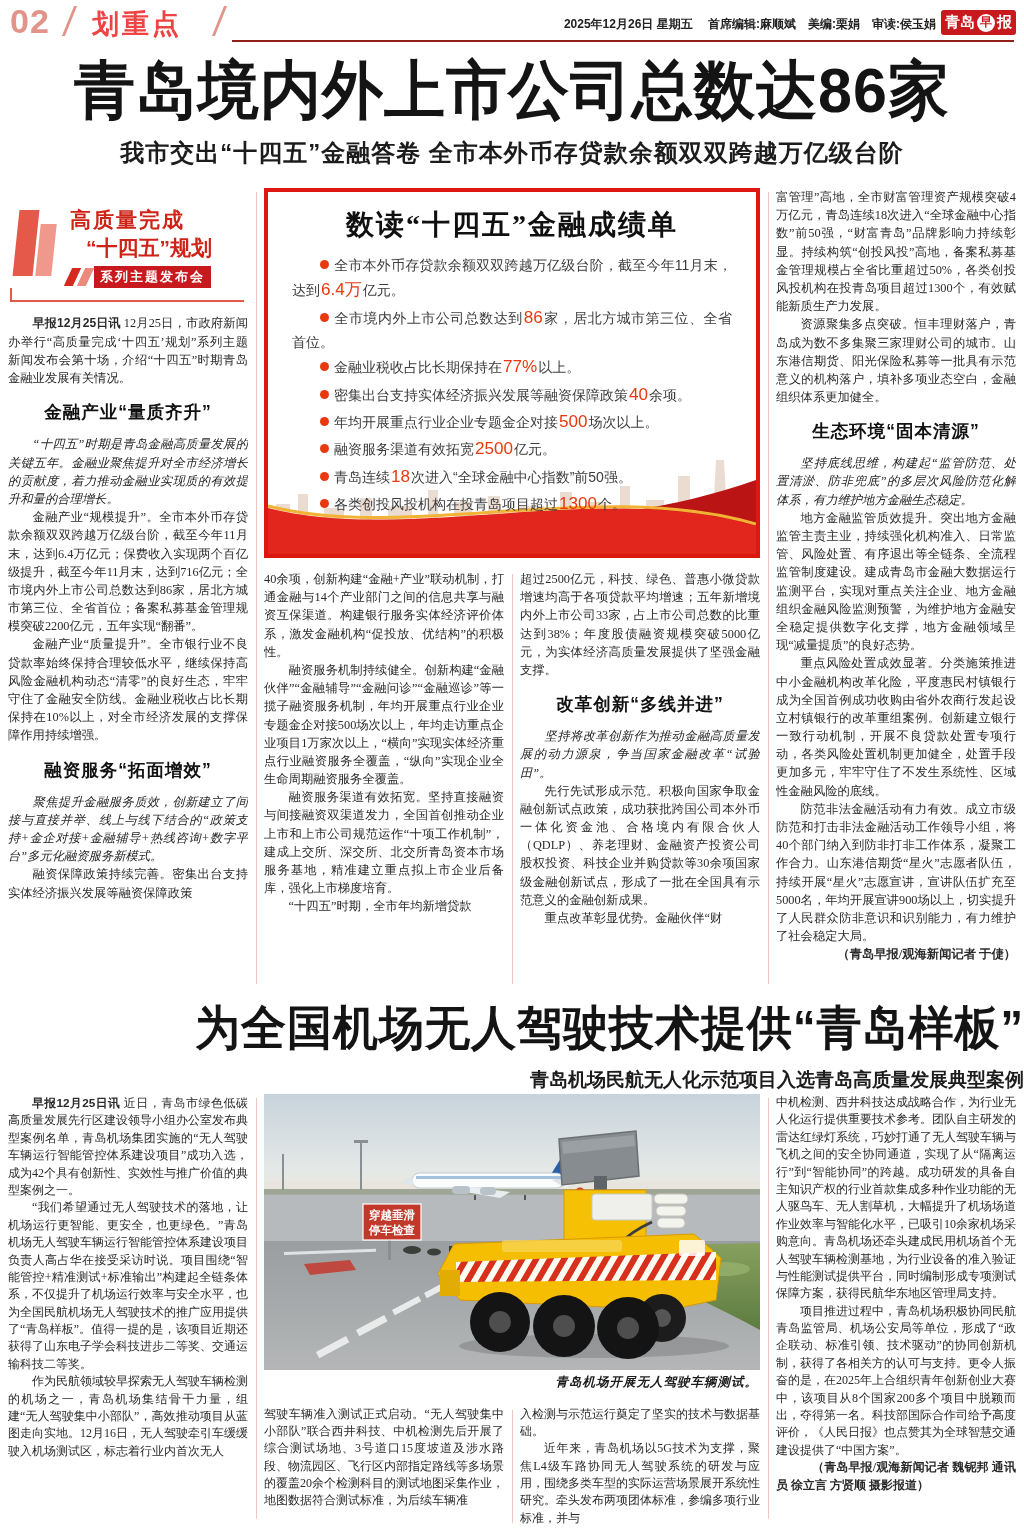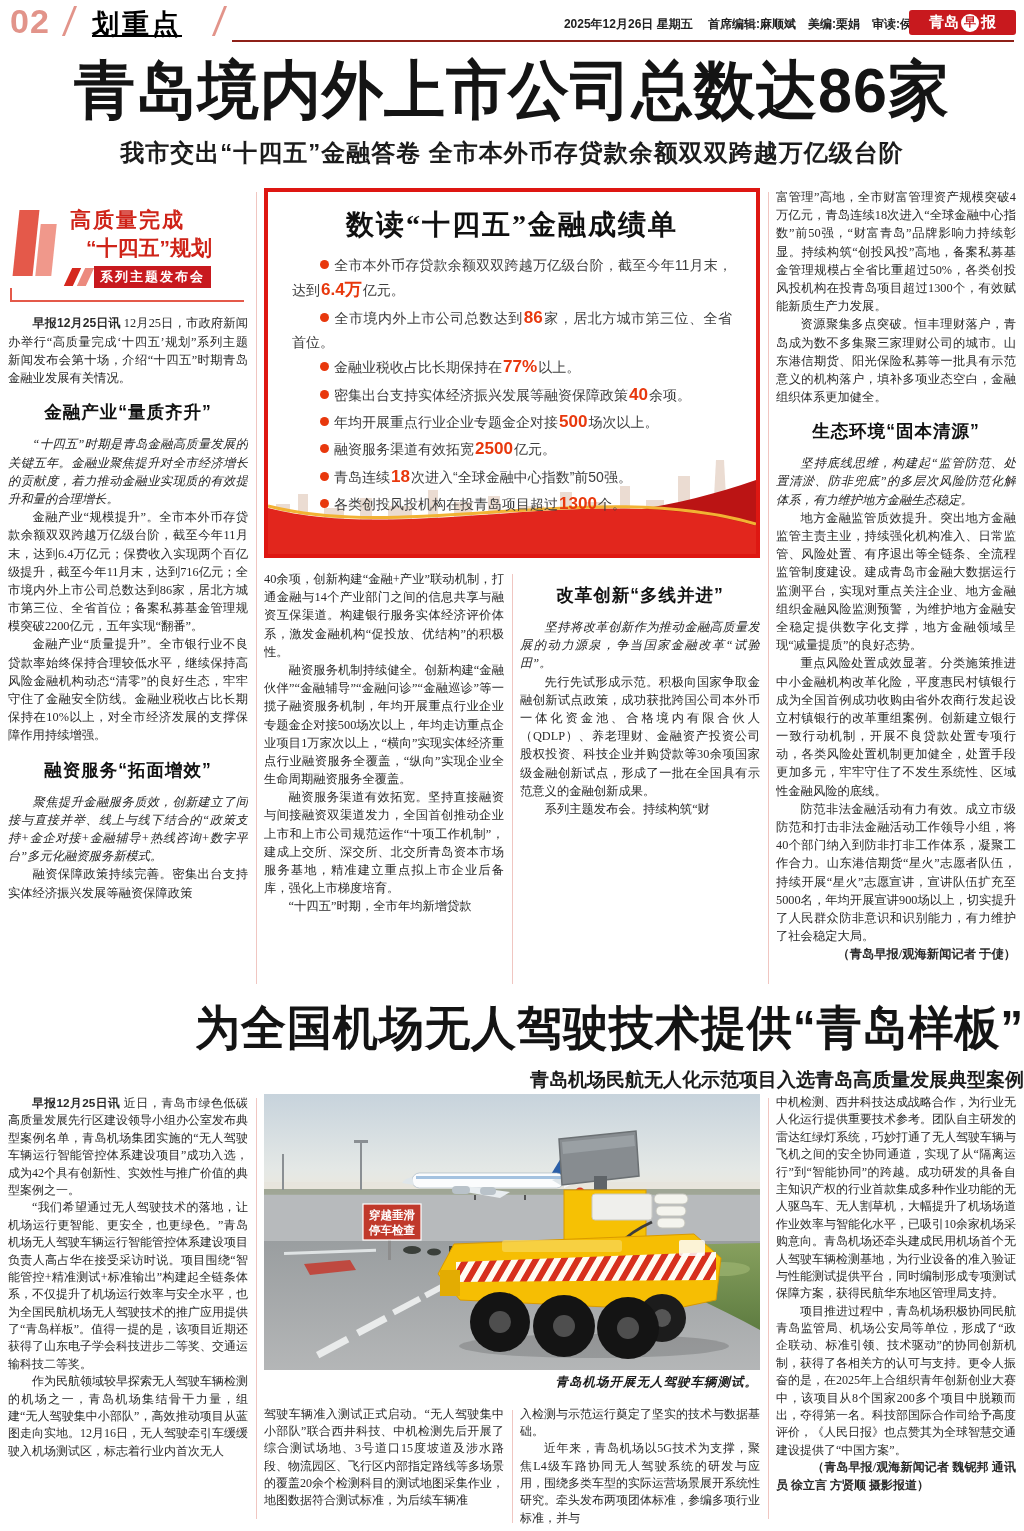--- a/index.html
+++ b/index.html
@@ -5,27 +5,27 @@
   html,body{margin:0;padding:0;background:#e9e9e9;}
   .page{position:relative;width:1024px;height:1531px;margin:0 auto;background:#fff;overflow:hidden;
         font-family:"Liberation Serif","DejaVu Serif",serif;color:#232323;}
   
   .hdr{position:absolute;left:0;top:0;width:100%;height:46px;}
   .pgnum{position:absolute;left:10px;top:2px;font-family:"Liberation Sans",sans-serif;
          font-size:34px;font-weight:700;color:#e2948a;letter-spacing:1px;}
   .slashbar{position:absolute;top:6px;width:3px;height:30px;background:#e2948a;transform:skewX(-22deg);}
   .sl1{left:68px;} .sl2{left:218px;}
   .section-title{position:absolute;left:92px;top:6px;font-family:"Liberation Sans",sans-serif;
-         font-size:27px;font-weight:900;color:#000000;letter-spacing:3px;text-decoration:underline;}
+         font-size:27px;font-weight:900;color:#ef4444;letter-spacing:3px;}
   .hrule{position:absolute;left:232px;right:10px;top:40px;height:2px;background:#8e2018;}
   .hmeta{position:absolute;right:88px;top:16px;font-family:"Liberation Sans",sans-serif;
          font-size:12px;color:#222;font-weight:700;white-space:nowrap;}
   .masthead{position:absolute;right:8px;top:10px;background:#c8191e;color:#fff;border-radius:3px;
             font-family:"Liberation Sans",sans-serif;font-weight:900;font-size:15px;
-            padding:3px 20px;display:flex;align-items:center;gap:1px;}
+            padding:3px 4px;display:flex;align-items:center;gap:1px;}
   .masthead .circ{display:inline-flex;align-items:center;justify-content:center;width:18px;height:18px;
             border-radius:50%;background:#fff;color:#c8191e;font-size:12px;margin:0 1px;}
   
   .h1wrap{position:absolute;left:0;top:52px;width:100%;text-align:center;}
   .h1{font-family:"Liberation Sans","DejaVu Sans",sans-serif;font-size:61px;font-weight:900;
       color:#141414;letter-spacing:1px;line-height:1.25;margin:0;transform:scaleY(1.04);}
   .h1sub{font-family:"Liberation Sans",sans-serif;font-size:24px;font-weight:700;color:#1c1c1c;
       margin-top:9px;letter-spacing:1px;}
   .h2wrap{position:absolute;left:0;top:998px;width:100%;text-align:right;}
   .h2{font-family:"Liberation Sans","DejaVu Sans",sans-serif;font-size:45px;font-weight:900;
@@ -66,21 +66,21 @@
   
   .infobox{position:relative;height:370px;border:4px solid #de1712;background:#fff;overflow:hidden;
            padding:12px 24px 0;box-sizing:border-box;}
   .ib-title{font-family:"Liberation Serif",serif;font-size:28px;font-weight:900;color:#101010;
             text-align:center;letter-spacing:2px;margin:2px 0 10px;}
   .bullets{position:relative;z-index:2;}
   .bullet{font-family:"Liberation Sans",sans-serif;font-size:14px;line-height:1.6;color:#3c3c3c;
           text-indent:2em;text-align:justify;font-weight:500;}
   .bullet .dot{display:inline-block;width:9px;height:9px;border-radius:50%;background:#e8380d;
           margin-right:5px;vertical-align:1px;}
-  .bullet .num{color:#e8380d;font-weight:700;font-size:1.22em;padding:0 1px;}
+  .bullet .num{color:#e8380d;font-weight:400;font-size:1.22em;padding:0 1px;}
   .skyline{position:absolute;left:0;right:0;bottom:0;z-index:1;}
   
   .mid{display:flex;flex-direction:column;height:100%;}
   .cols2{position:relative;display:grid;grid-template-columns:240px 240px;column-gap:16px;
          margin-top:12px;flex:1;overflow:hidden;}
   .cols2 .vline{left:248px;}
   
   .photo-box{line-height:0;}
   .caption{font-size:12.5px;font-weight:700;font-style:italic;text-align:right;color:#1d1d1d;
            line-height:1.4;margin:4px 2px 2px;letter-spacing:1px;}
@@ -176,24 +176,25 @@
         </svg>
       </div>
       <div class="cols2">
         <div class="col">
             <div class="p cont">40余项，创新构建“金融+产业”联动机制，打通金融与14个产业部门之间的信息共享与融资互保渠道。构建银行服务实体经济评价体系，激发金融机构“促投放、优结构”的积极性。</div>
             <div class="p">融资服务机制持续健全。创新构建“金融伙伴”“金融辅导”“金融问诊”“金融巡诊”等一揽子融资服务机制，年均开展重点行业企业专题金企对接500场次以上，年均走访重点企业项目1万家次以上，“横向”实现实体经济重点行业融资服务全覆盖，“纵向”实现企业全生命周期融资服务全覆盖。</div>
             <div class="p">融资服务渠道有效拓宽。坚持直接融资与间接融资双渠道发力，全国首创推动企业上市和上市公司规范运作“十项工作机制”，建成上交所、深交所、北交所青岛资本市场服务基地，精准建立重点拟上市企业后备库，强化上市梯度培育。</div>
             <div class="p">“十四五”时期，全市年均新增贷款</div>
           </div>
         <div class="col">
+            <div class="p cont">超过2500亿元，科技、绿色、普惠小微贷款增速均高于各项贷款平均增速；五年新增境内外上市公司33家，占上市公司总数的比重达到38%；年度股债融资规模突破5000亿元，为实体经济高质量发展提供了坚强金融支撑。</div>
             <div class="col-head">改革创新“多线并进”</div>
             <div class="p kai">坚持将改革创新作为推动金融高质量发展的动力源泉，争当国家金融改革“试验田”。</div>
             <div class="p">先行先试形成示范。积极向国家争取金融创新试点政策，成功获批跨国公司本外币一体化资金池、合格境内有限合伙人（QDLP）、养老理财、金融资产投资公司股权投资、科技企业并购贷款等30余项国家级金融创新试点，形成了一批在全国具有示范意义的金融创新成果。</div>
-            <div class="p">系列主题发布会。持续构筑“财</div>
+            <div class="p">重点改革彰显优势。金融伙伴“财</div>
           </div>
         <div class="vline"></div>
       </div>
     </div>
 
     <div class="col">
         <div class="p cont">富管理”高地，全市财富管理资产规模突破4万亿元，青岛连续18次进入“全球金融中心指数”前50强，“财富青岛”品牌影响力持续彰显。持续构筑“创投风投”高地，备案私募基金管理规模占全省比重超过50%，各类创投风投机构在投青岛项目超过1300个，有效赋能新质生产力发展。</div>
         <div class="p">资源聚集多点突破。恒丰理财落户，青岛成为数不多集聚三家理财公司的城市。山东港信期货、阳光保险私募等一批具有示范意义的机构落户，填补多项业态空白，金融组织体系更加健全。</div>
         <div class="col-head">生态环境“固本清源”</div>
         <div class="p kai">坚持底线思维，构建起“监管防范、处置清淤、防非兜底”的多层次风险防范化解体系，有力维护地方金融生态稳定。</div>

